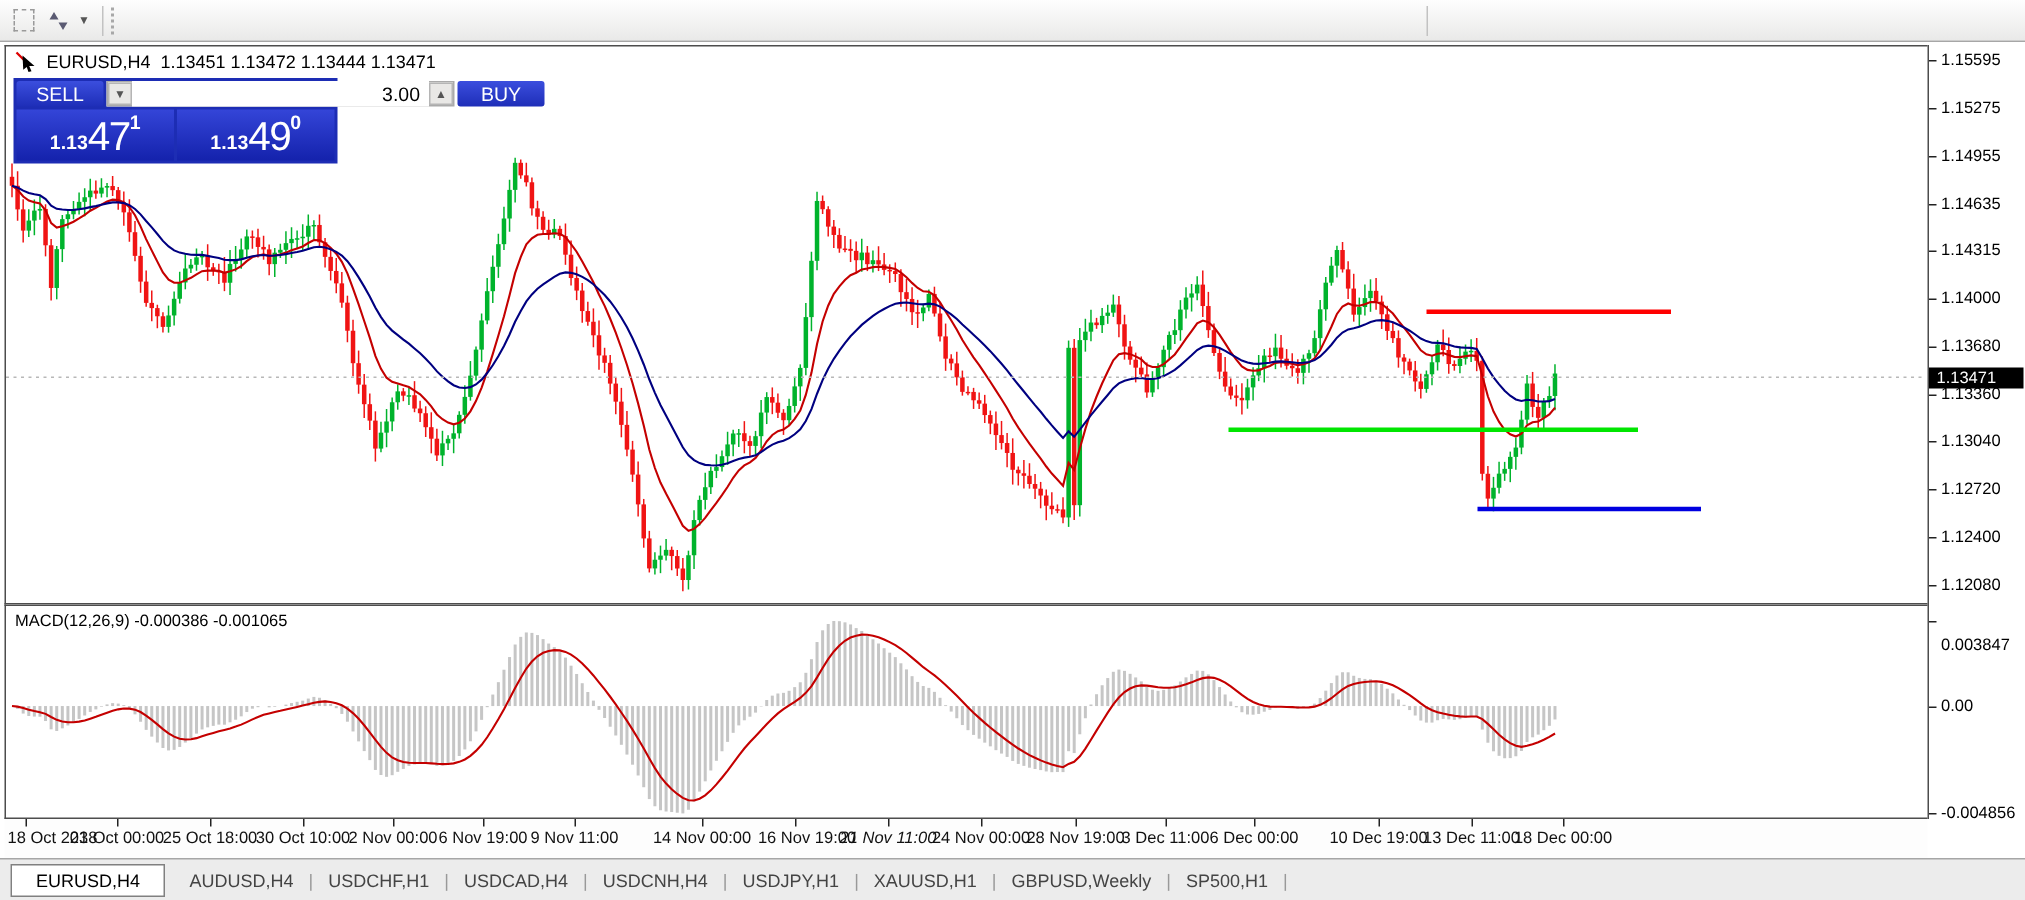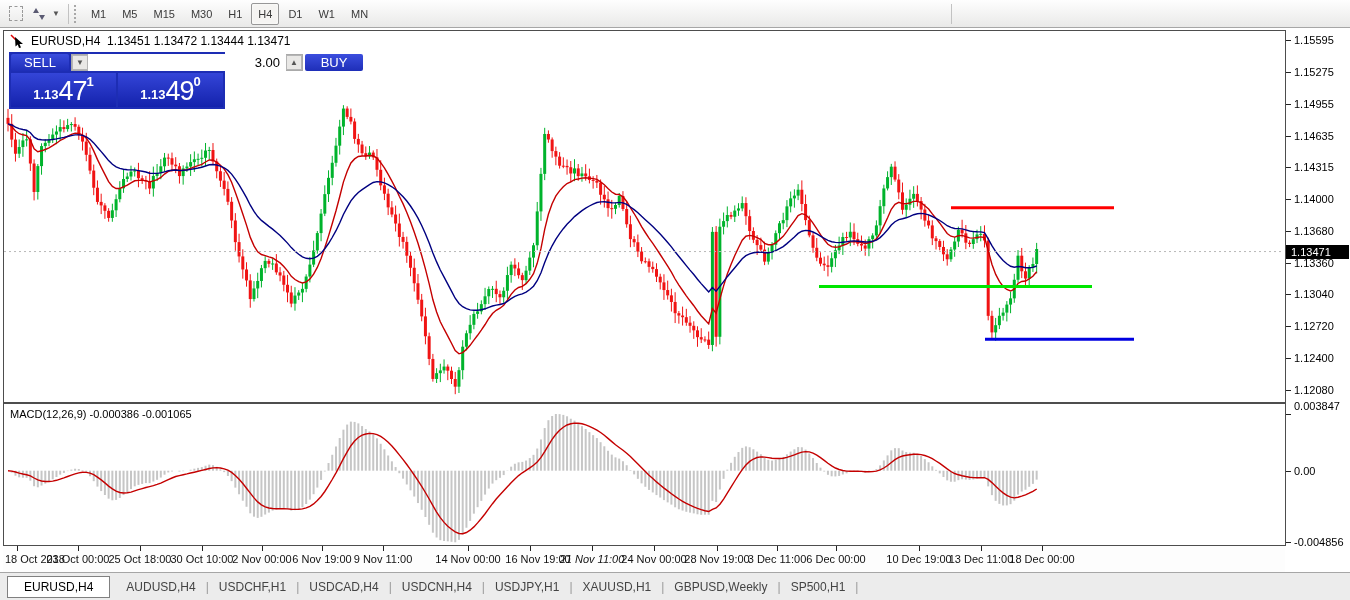--- a/index.html
+++ b/index.html
@@ -75,21 +75,20 @@
     </div>
     <div class="tbtn">
       <svg width="18" height="14" viewBox="0 0 18 14">
         <polygon points="2,6 8,6 5,1" fill="#5a5a72"></polygon>
         <polygon points="8,8 14,8 11,13" fill="#5a5a72"></polygon>
       </svg>
       <span class="caret">▼</span>
     </div>
     <div class="vsep"></div>
     <div class="grip"></div>
-    <div id="tf-group"><span class="tf-btn">M1</span><span class="tf-btn">M5</span><span class="tf-btn">M15</span><span class="tf-btn">M30</span><span class="tf-btn">H1</span><span class="tf-btn active">H4</span><span class="tf-btn">D1</span><span class="tf-btn">W1</span><span class="tf-btn">MN</span></div>
     <div class="vsep" style="position:absolute;left:947px;"></div>
   </div>
 
   <div id="chart-main">
     <svg id="main-svg" width="1280" height="371">
         <g>
           <line x1="4" y1="77.951262327236" x2="4" y2="100.45394421164079" stroke="#f01414" stroke-width="1"></line>
           <line x1="7.727" y1="83.14202157716826" x2="7.727" y2="116.20242800681649" stroke="#f01414" stroke-width="1"></line>
           <line x1="11.454" y1="101.75874868404858" x2="11.454" y2="130.59108709272738" stroke="#f01414" stroke-width="1"></line>
           <line x1="15.181" y1="108.4306490023202" x2="15.181" y2="126.95328627190901" stroke="#00b32c" stroke-width="1"></line>
@@ -991,21 +990,21 @@
       <div class="ax-label" style="top: 226.61px;">1.13360</div>
       <div class="ax-tick" style="top: 264.482px;"></div>
       <div class="ax-label" style="top: 258.482px;">1.13040</div>
       <div class="ax-tick" style="top: 296.355px;"></div>
       <div class="ax-label" style="top: 290.355px;">1.12720</div>
       <div class="ax-tick" style="top: 328.227px;"></div>
       <div class="ax-label" style="top: 322.227px;">1.12400</div>
       <div class="ax-tick" style="top: 360.1px;"></div>
       <div class="ax-label" style="top: 354.1px;">1.12080</div>
       <div class="ax-tick" style="top: 383.995px;"></div>
-      <div class="ax-label" style="top: 370px;">0.003847</div>
+      <div class="ax-label" style="top: 394px;">0.003847</div>
       <div class="ax-tick" style="top: 440.7px;"></div>
       <div class="ax-label" style="top: 434.7px;">0.00</div>
       <div class="ax-tick" style="top: 512.277px;"></div>
       <div class="ax-label" style="top: 506.277px;">-0.004856</div>
     </div>
 
   <div id="time-axis">
       <div class="t-tick" style="left: 14px;"></div>
       <div class="t-label" style="left: 2px;">18 Oct 2018</div>
       <div class="t-tick" style="left: 75px;"></div>

